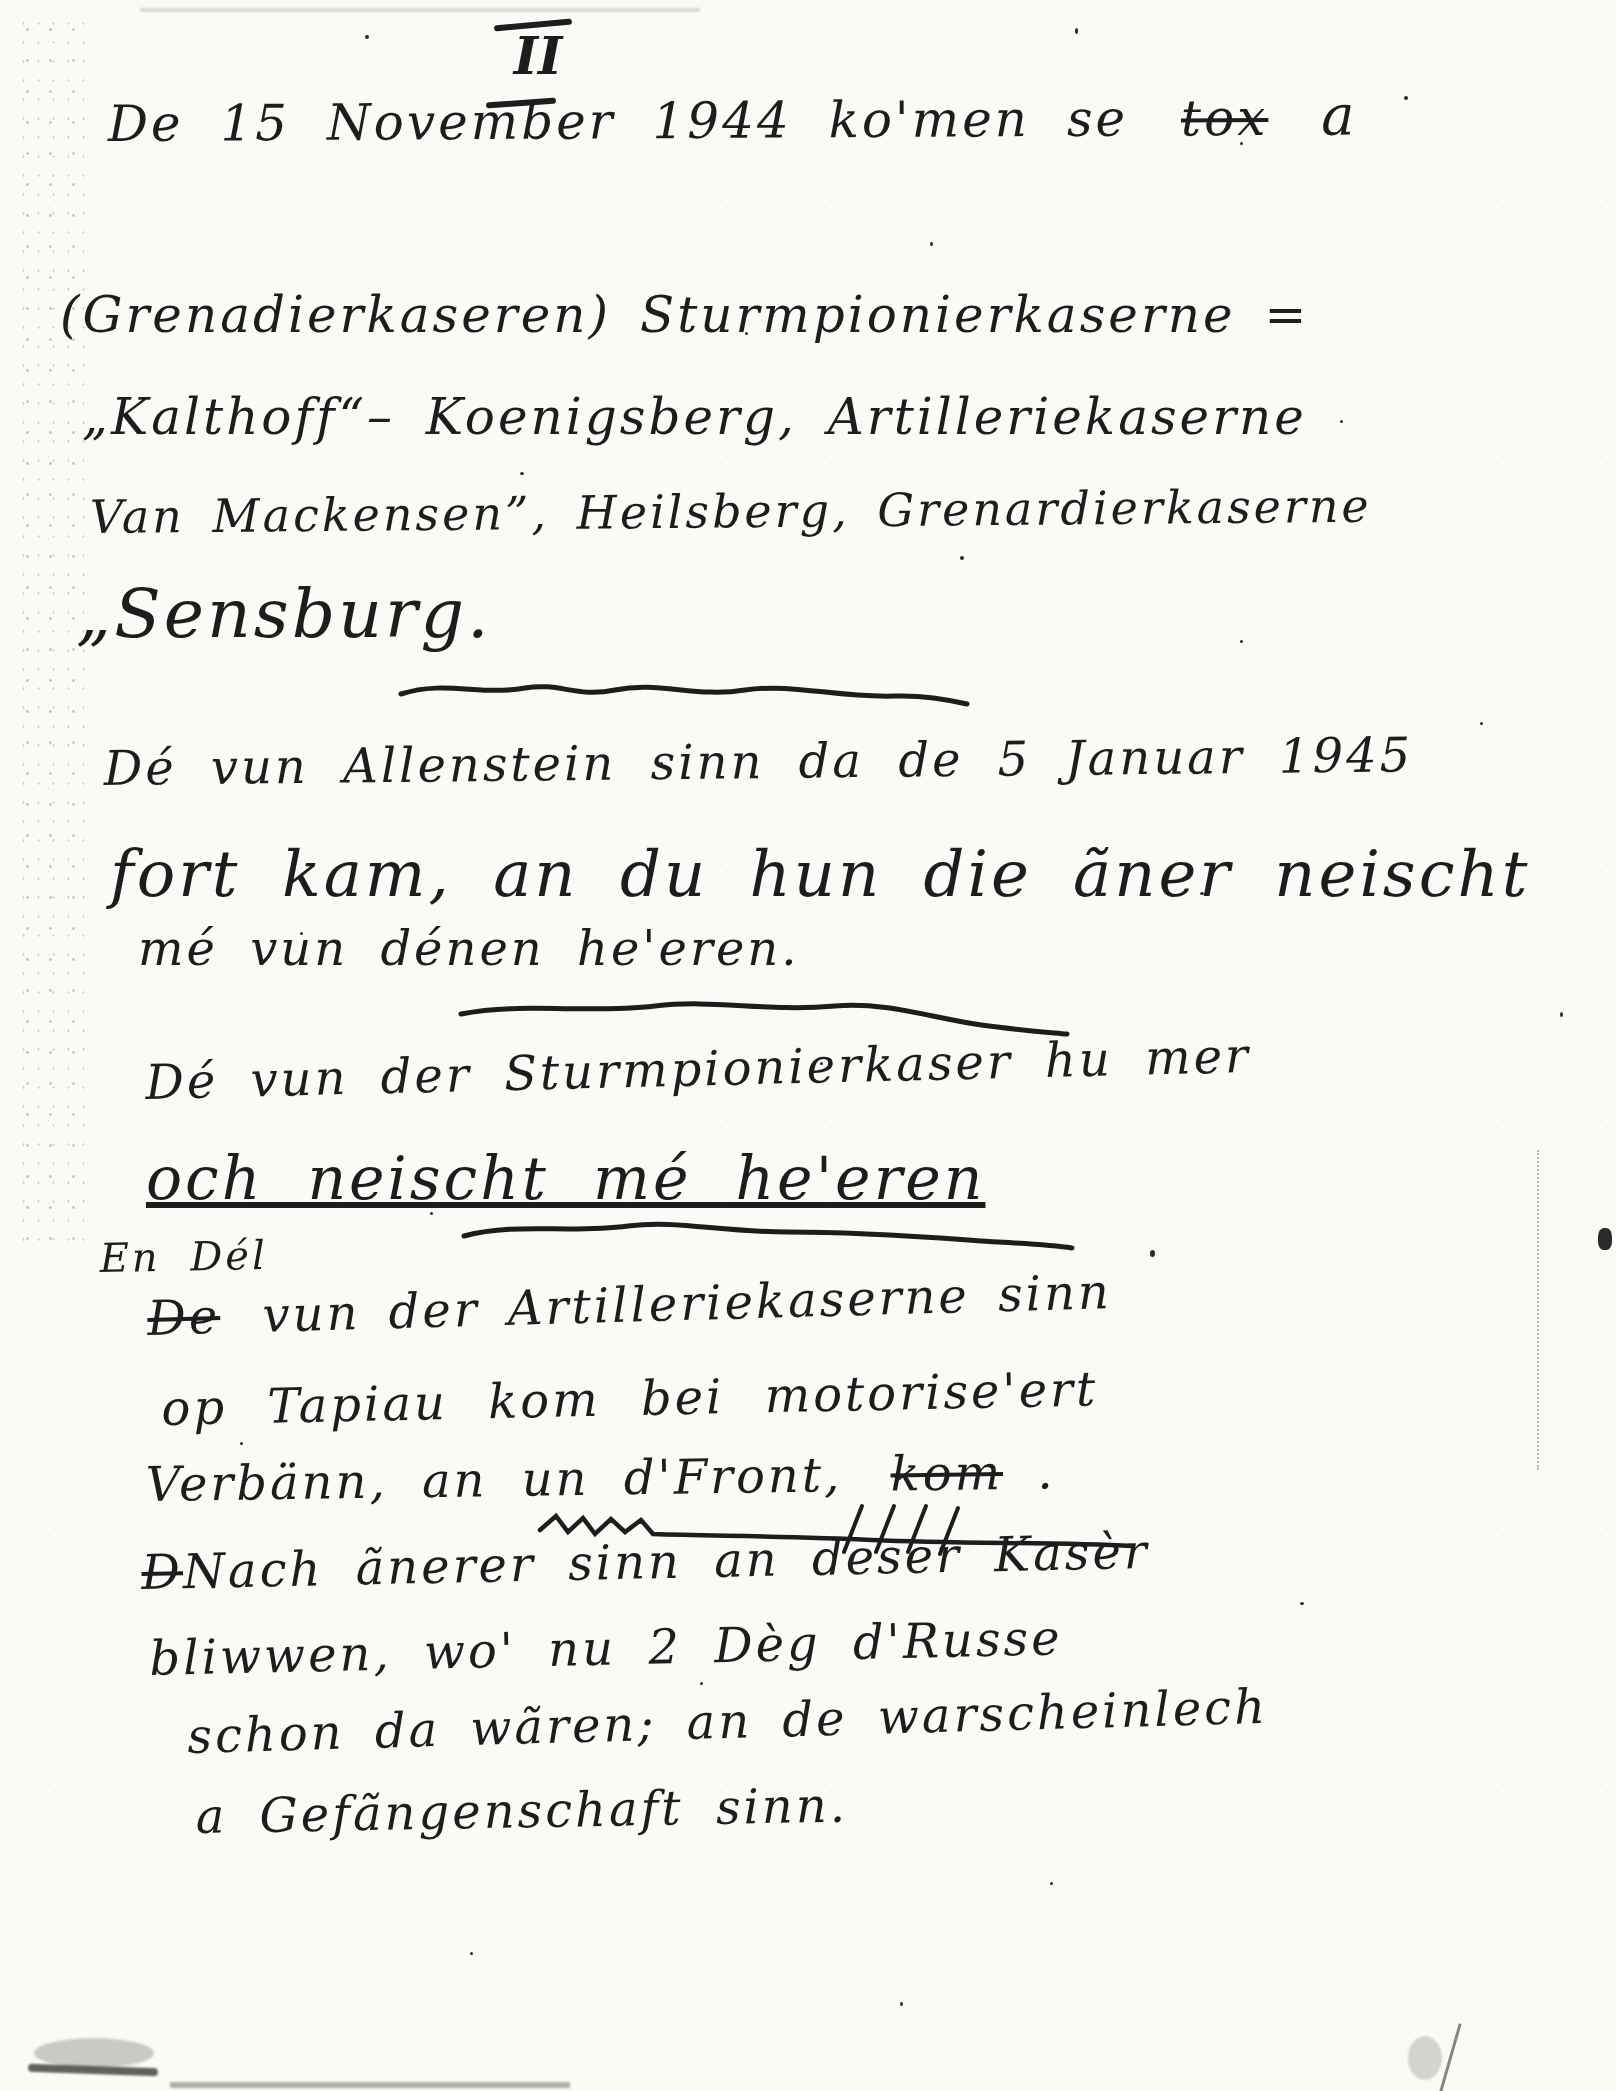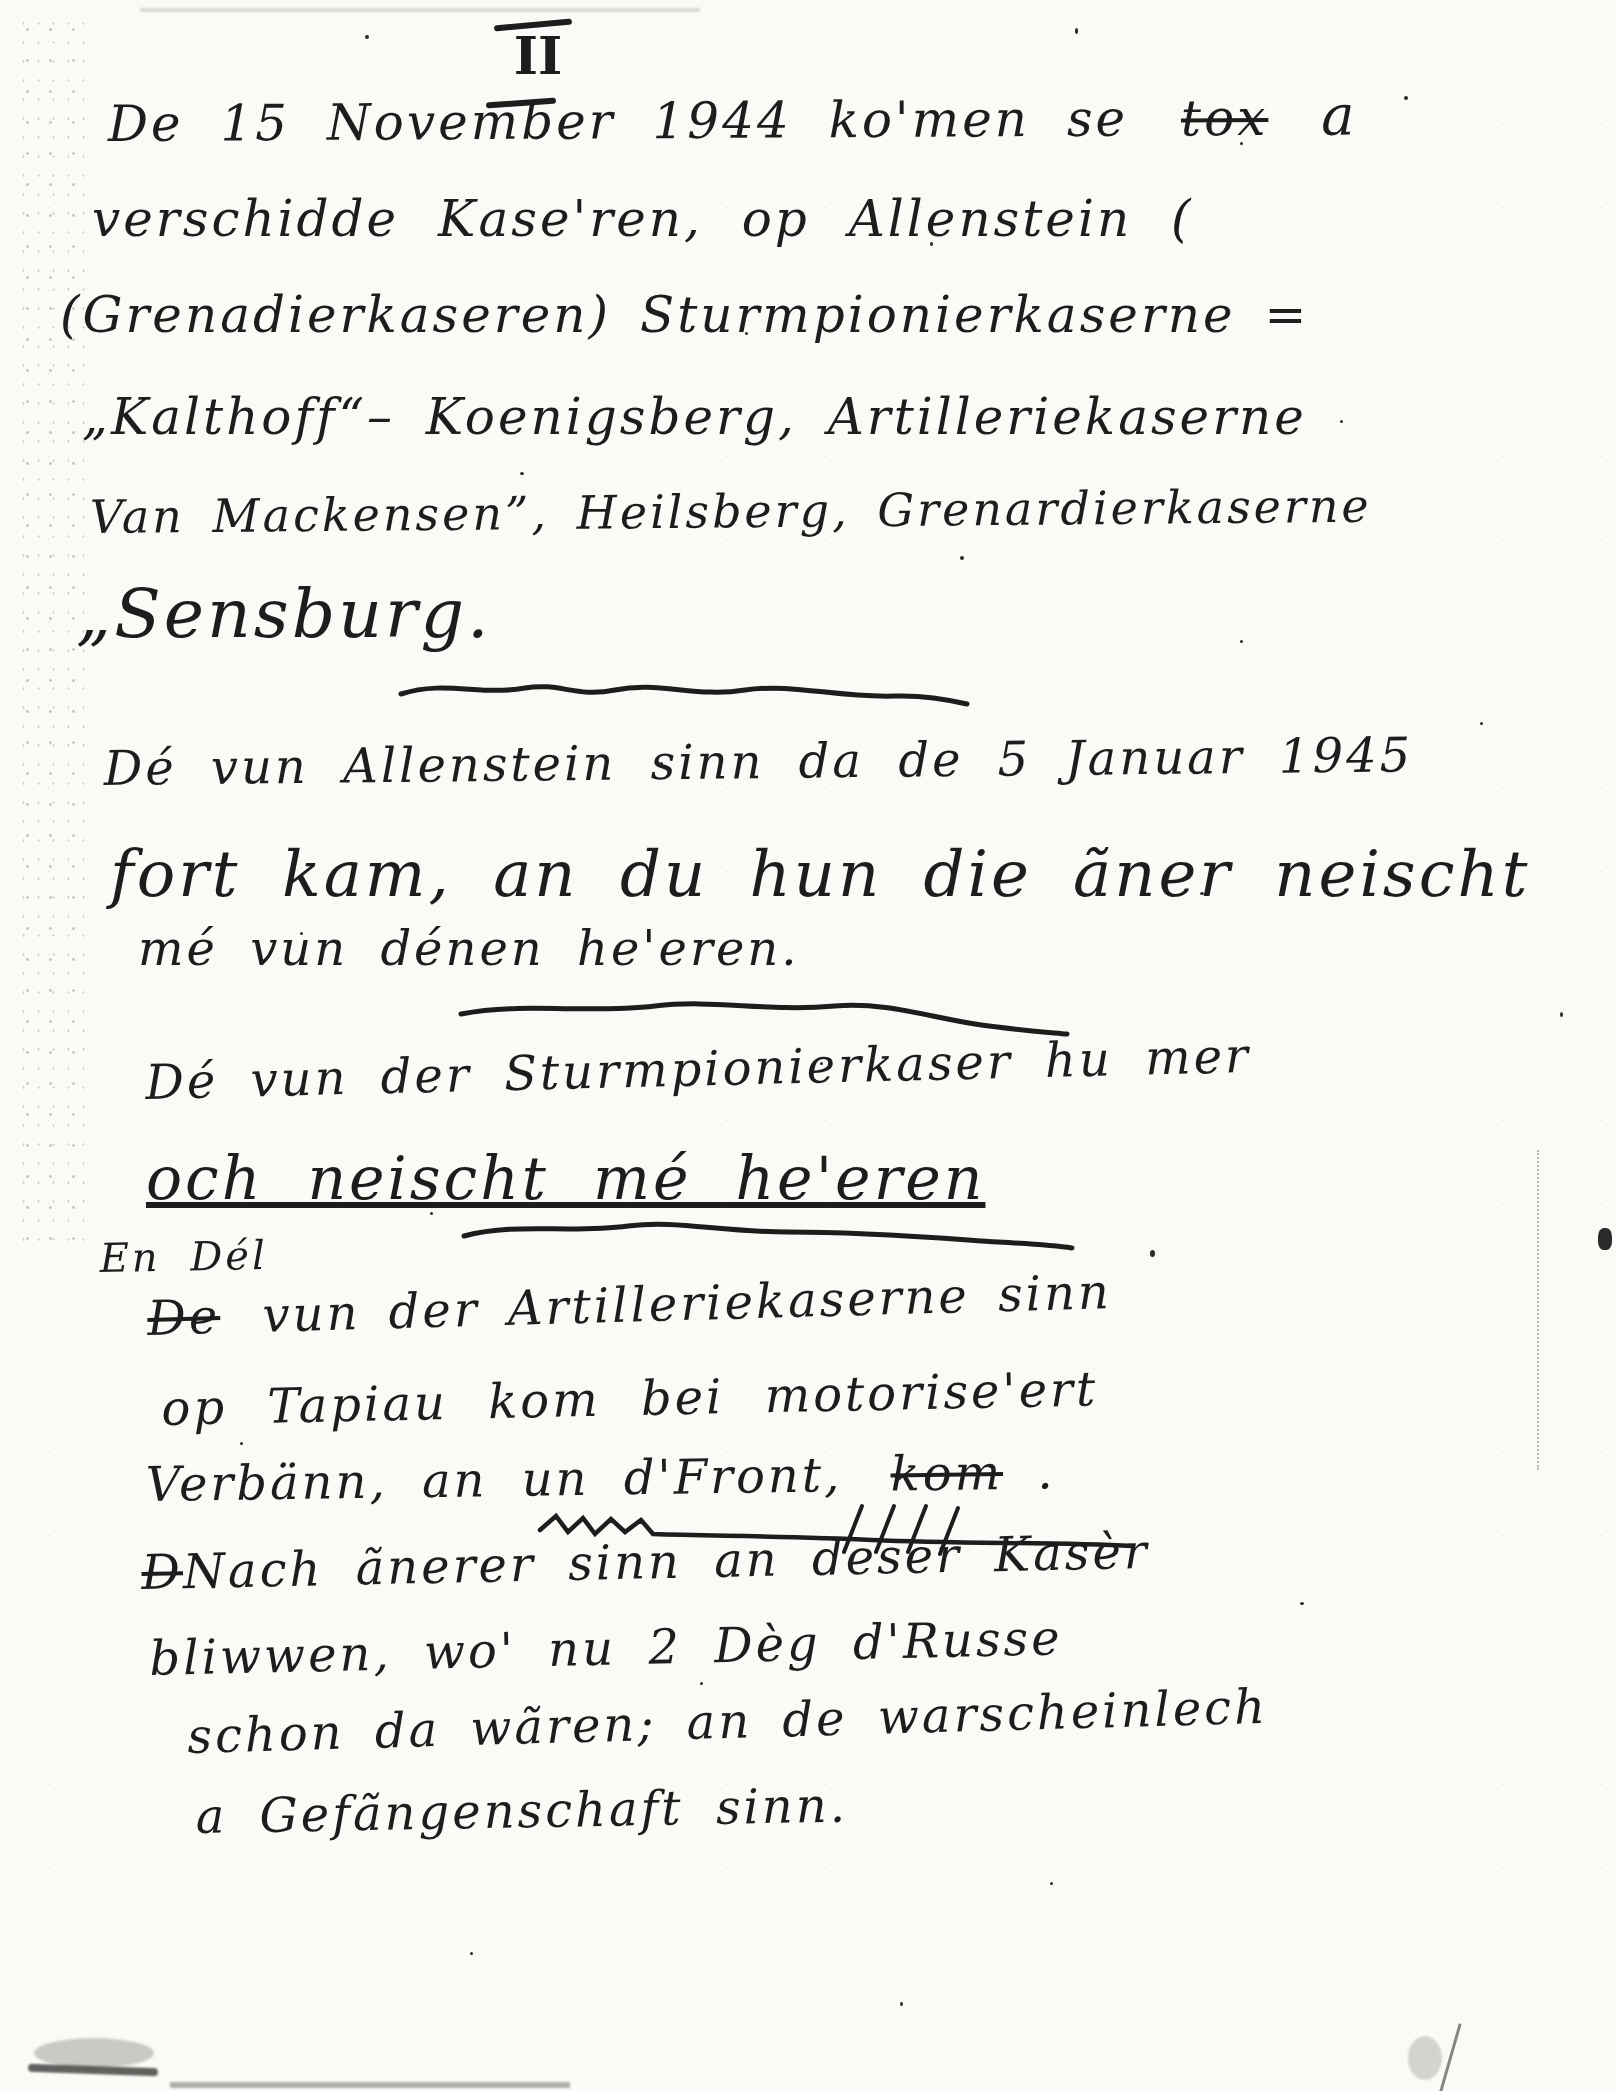--- a/index.html
+++ b/index.html
@@ -33,21 +33,21 @@
   .speck{position:absolute;background:#2a2a2a;border-radius:50%;}
   .margin-noise{
     position:absolute;left:16px;top:14px;width:74px;height:1240px;
     background-image:radial-gradient(#444 1px, transparent 1.4px),
                      radial-gradient(#666 0.8px, transparent 1.2px);
     background-size:23px 31px, 15px 19px;
     opacity:.28;
   }
   .smudge{position:absolute;background:#9a9a96;filter:blur(1px);}
   .title-wrap{position:absolute;left:492px;top:16px;width:92px;text-align:center;}
-  .title-text{font-weight:bold;font-size:52px;line-height:1;display:block;padding:4px 0 6px 0;}
+  .title-text{font-style:italic;font-weight:bold;font-size:52px;line-height:1;display:block;padding:4px 0 6px 0;}
 </style>
 </head>
 <body>
 
 <div class="page">
 
   <div class="margin-noise"></div>
 
   <div class="smudge" style="left:140px;top:8px;width:560px;height:4px;opacity:.35;"></div>
 
@@ -55,21 +55,20 @@
     <div class="bar" style="left:2px;top:6px;width:78px;height:6px;transform:rotate(-5deg);"></div>
     <span class="title-text" style="padding-top:14px;">II</span>
     <div class="bar" style="left:-6px;top:84px;width:70px;height:6px;transform:rotate(-4deg);"></div>
   </div>
 
   <div class="hw" style="left:108px;top:94px;font-size:50px;word-spacing:18px;transform:rotate(-0.3deg);">
     <span>De 15 November 1944 ko'men se</span>
     <span class="struck" style="margin:0 16px;">tox</span>
     <span style="font-size:56px;">a</span>
   </div>
-  <div class="hw" style="left:92px;top:194px;font-size:50px;word-spacing:20px;">verschidde Kase'ren, op Allenstein (</div>
   <div class="hw" style="left:60px;top:290px;font-size:50px;word-spacing:10px;">(Grenadierkaseren) Sturmpionierkaserne =</div>
   <div class="hw" style="left:82px;top:392px;font-size:50px;word-spacing:12px;text-align:center;">„Kalthoff“– Koenigsberg, Artilleriekaserne</div>
   <div class="hw" style="left:90px;top:494px;font-size:46px;word-spacing:10px;transform:rotate(-0.5deg);">Van Mackensen”, Heilsberg, Grenardierkaserne</div>
   <div class="hw" style="left:76px;top:580px;font-size:68px;">„Sensburg.</div>
 
   <svg class="sep" style="left:395px;top:668px;" width="580" height="48" viewBox="0 0 580 48">
     <path d="M6,26 C50,12 85,28 130,20 C165,14 180,30 220,22 C265,13 300,30 350,22 C400,15 440,30 500,28 C530,27 555,32 572,36" fill="none" stroke="#1d1d1d" stroke-width="5" stroke-linecap="round"></path>
   </svg>
 
   <div class="hw" style="left:104px;top:744px;font-size:48px;word-spacing:16px;transform:rotate(-0.6deg);">Dé vun Allenstein sinn da de 5 Januar 1945</div>

